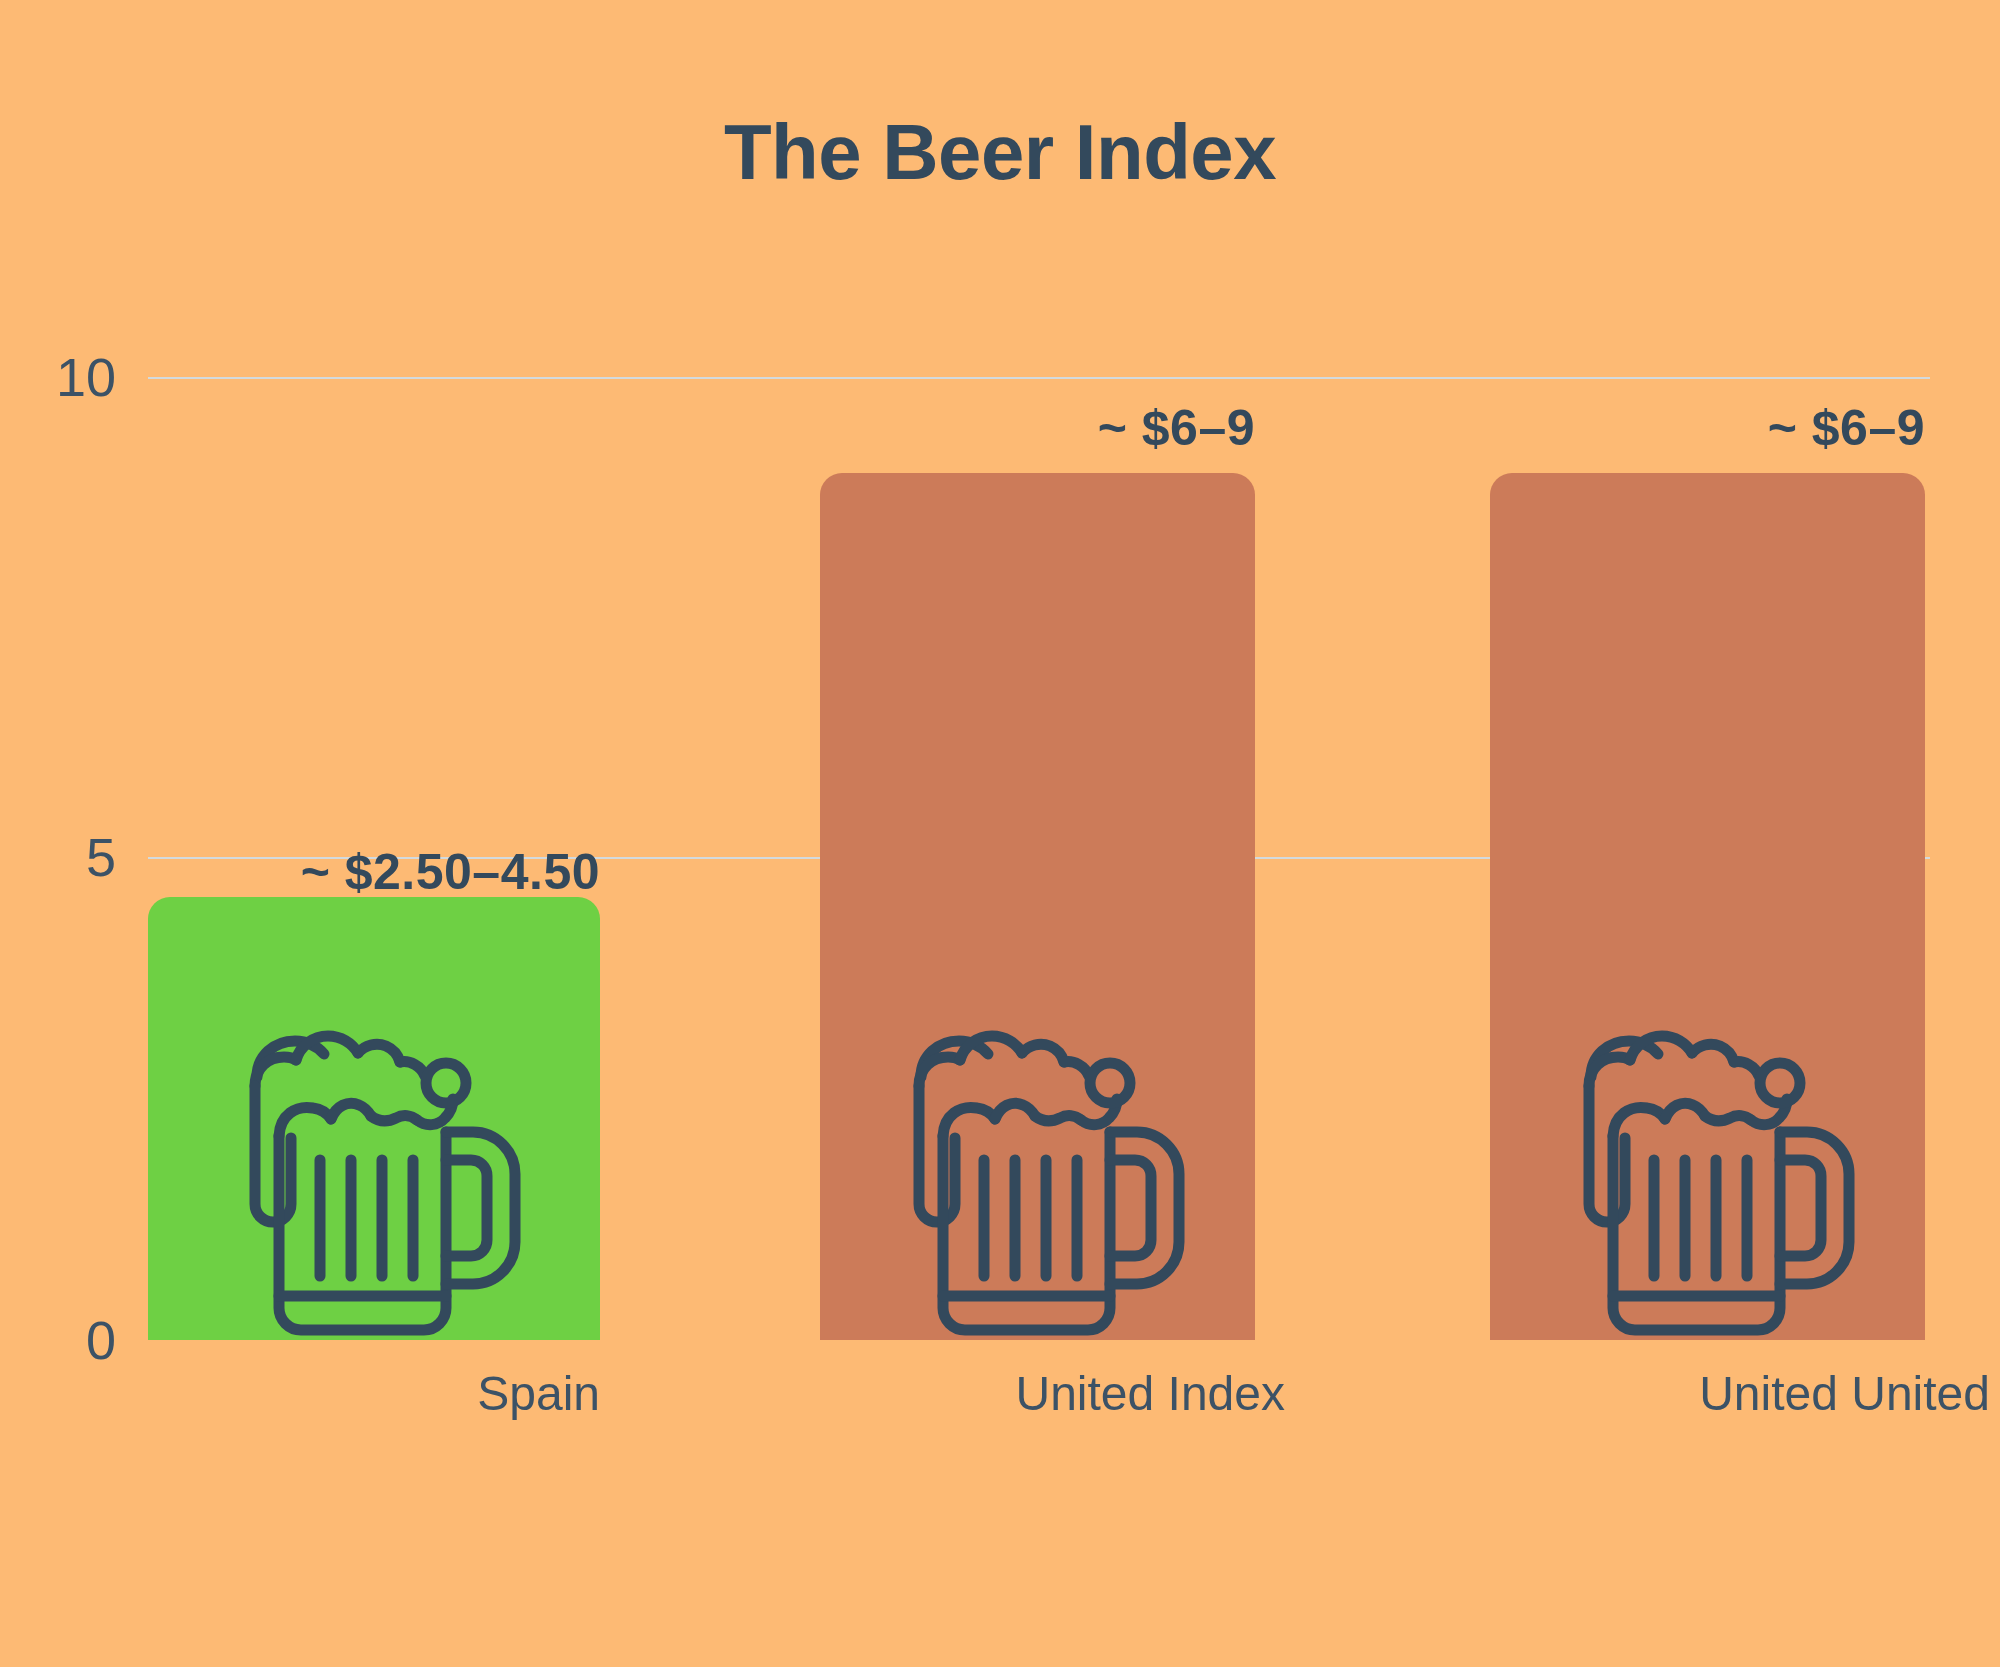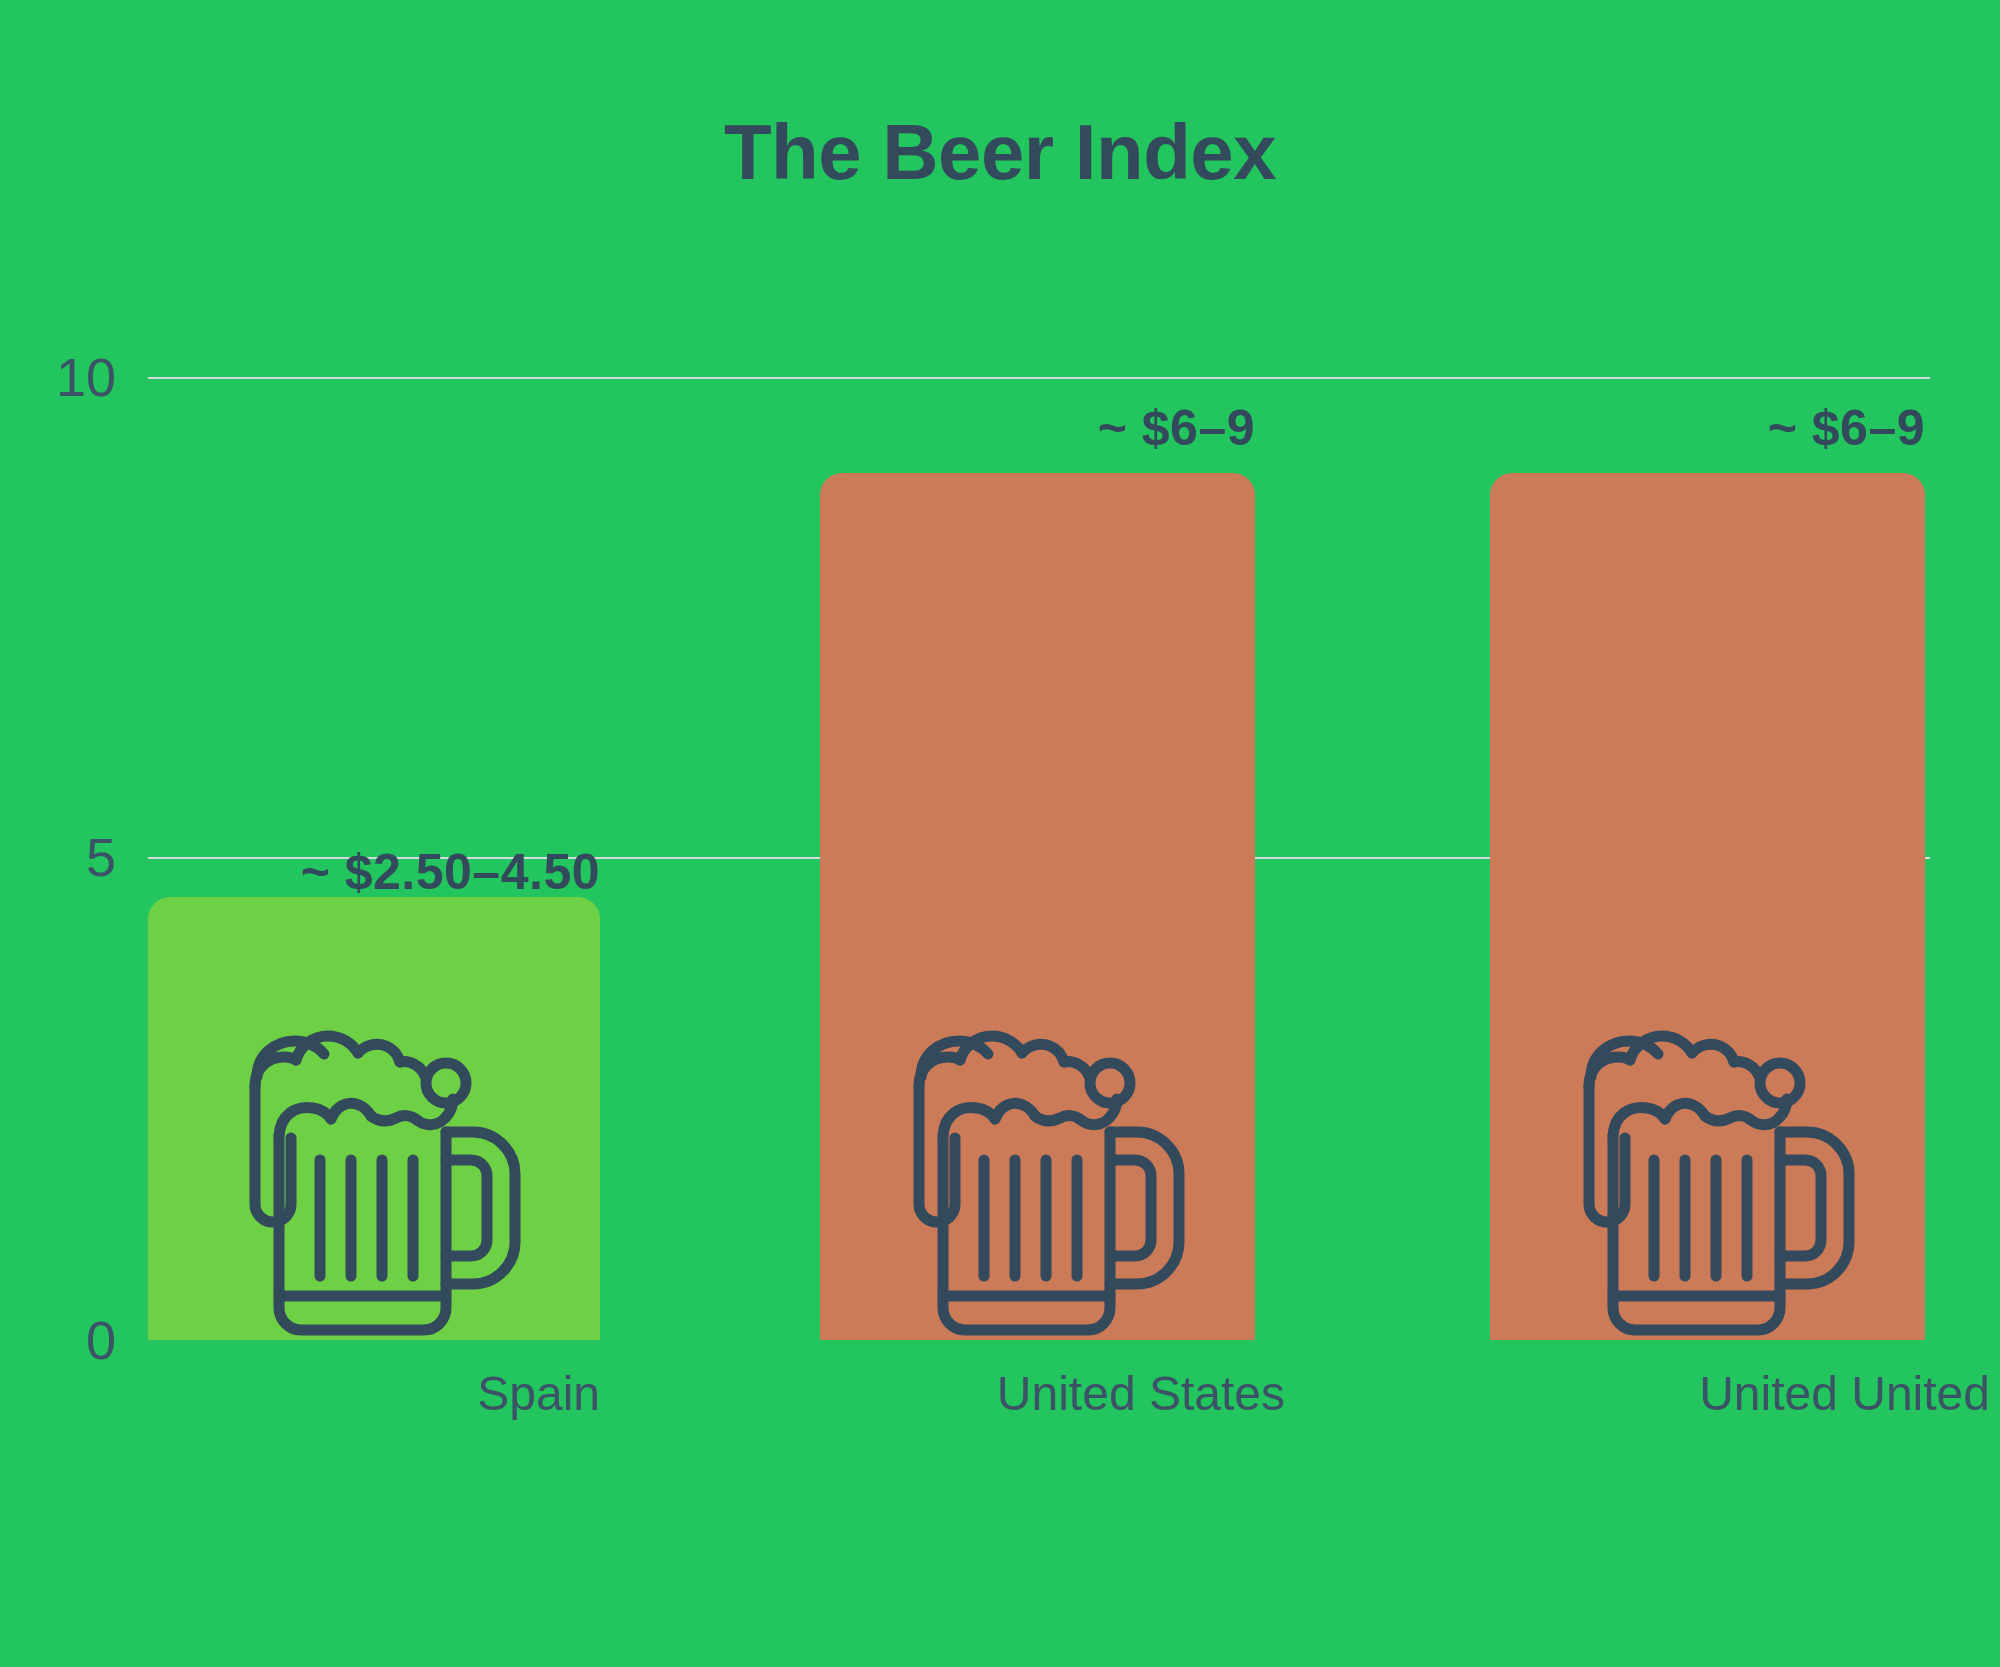--- a/index.html
+++ b/index.html
@@ -11,21 +11,21 @@
     height: 1667px;
     background: #eef2f5;
     font-family: "Liberation Sans", sans-serif;
     overflow: hidden;
   }
 
   #root {
     position: relative;
     width: 2000px;
     height: 1667px;
-    background: #22c55e;
+    background: #fdba74;
   }
 
   
   .chart-title {
     position: absolute;
     top: 112px;
     left: 0;
     width: 2000px;
     text-align: center;
     font-size: 78px;
@@ -256,19 +256,19 @@
           </g>
         </svg>
       </div>
     </div>
 
     <div class="value-label vl-spain" style="top: 827.02px;">~ $2.50–4.50</div>
     <div class="value-label vl-us" style="top: 403.3px;">~ $6–9</div>
     <div class="value-label vl-uk" style="top: 403.3px;">~ $6–9</div>
 
     <div class="cat-label cat-spain">Spain</div>
-    <div class="cat-label cat-us">United States</div>
+    <div class="cat-label cat-us">United Index</div>
     <div class="cat-label cat-uk">United United</div>
 
   </div>
 
 
 </div>
 
 </body></html>

